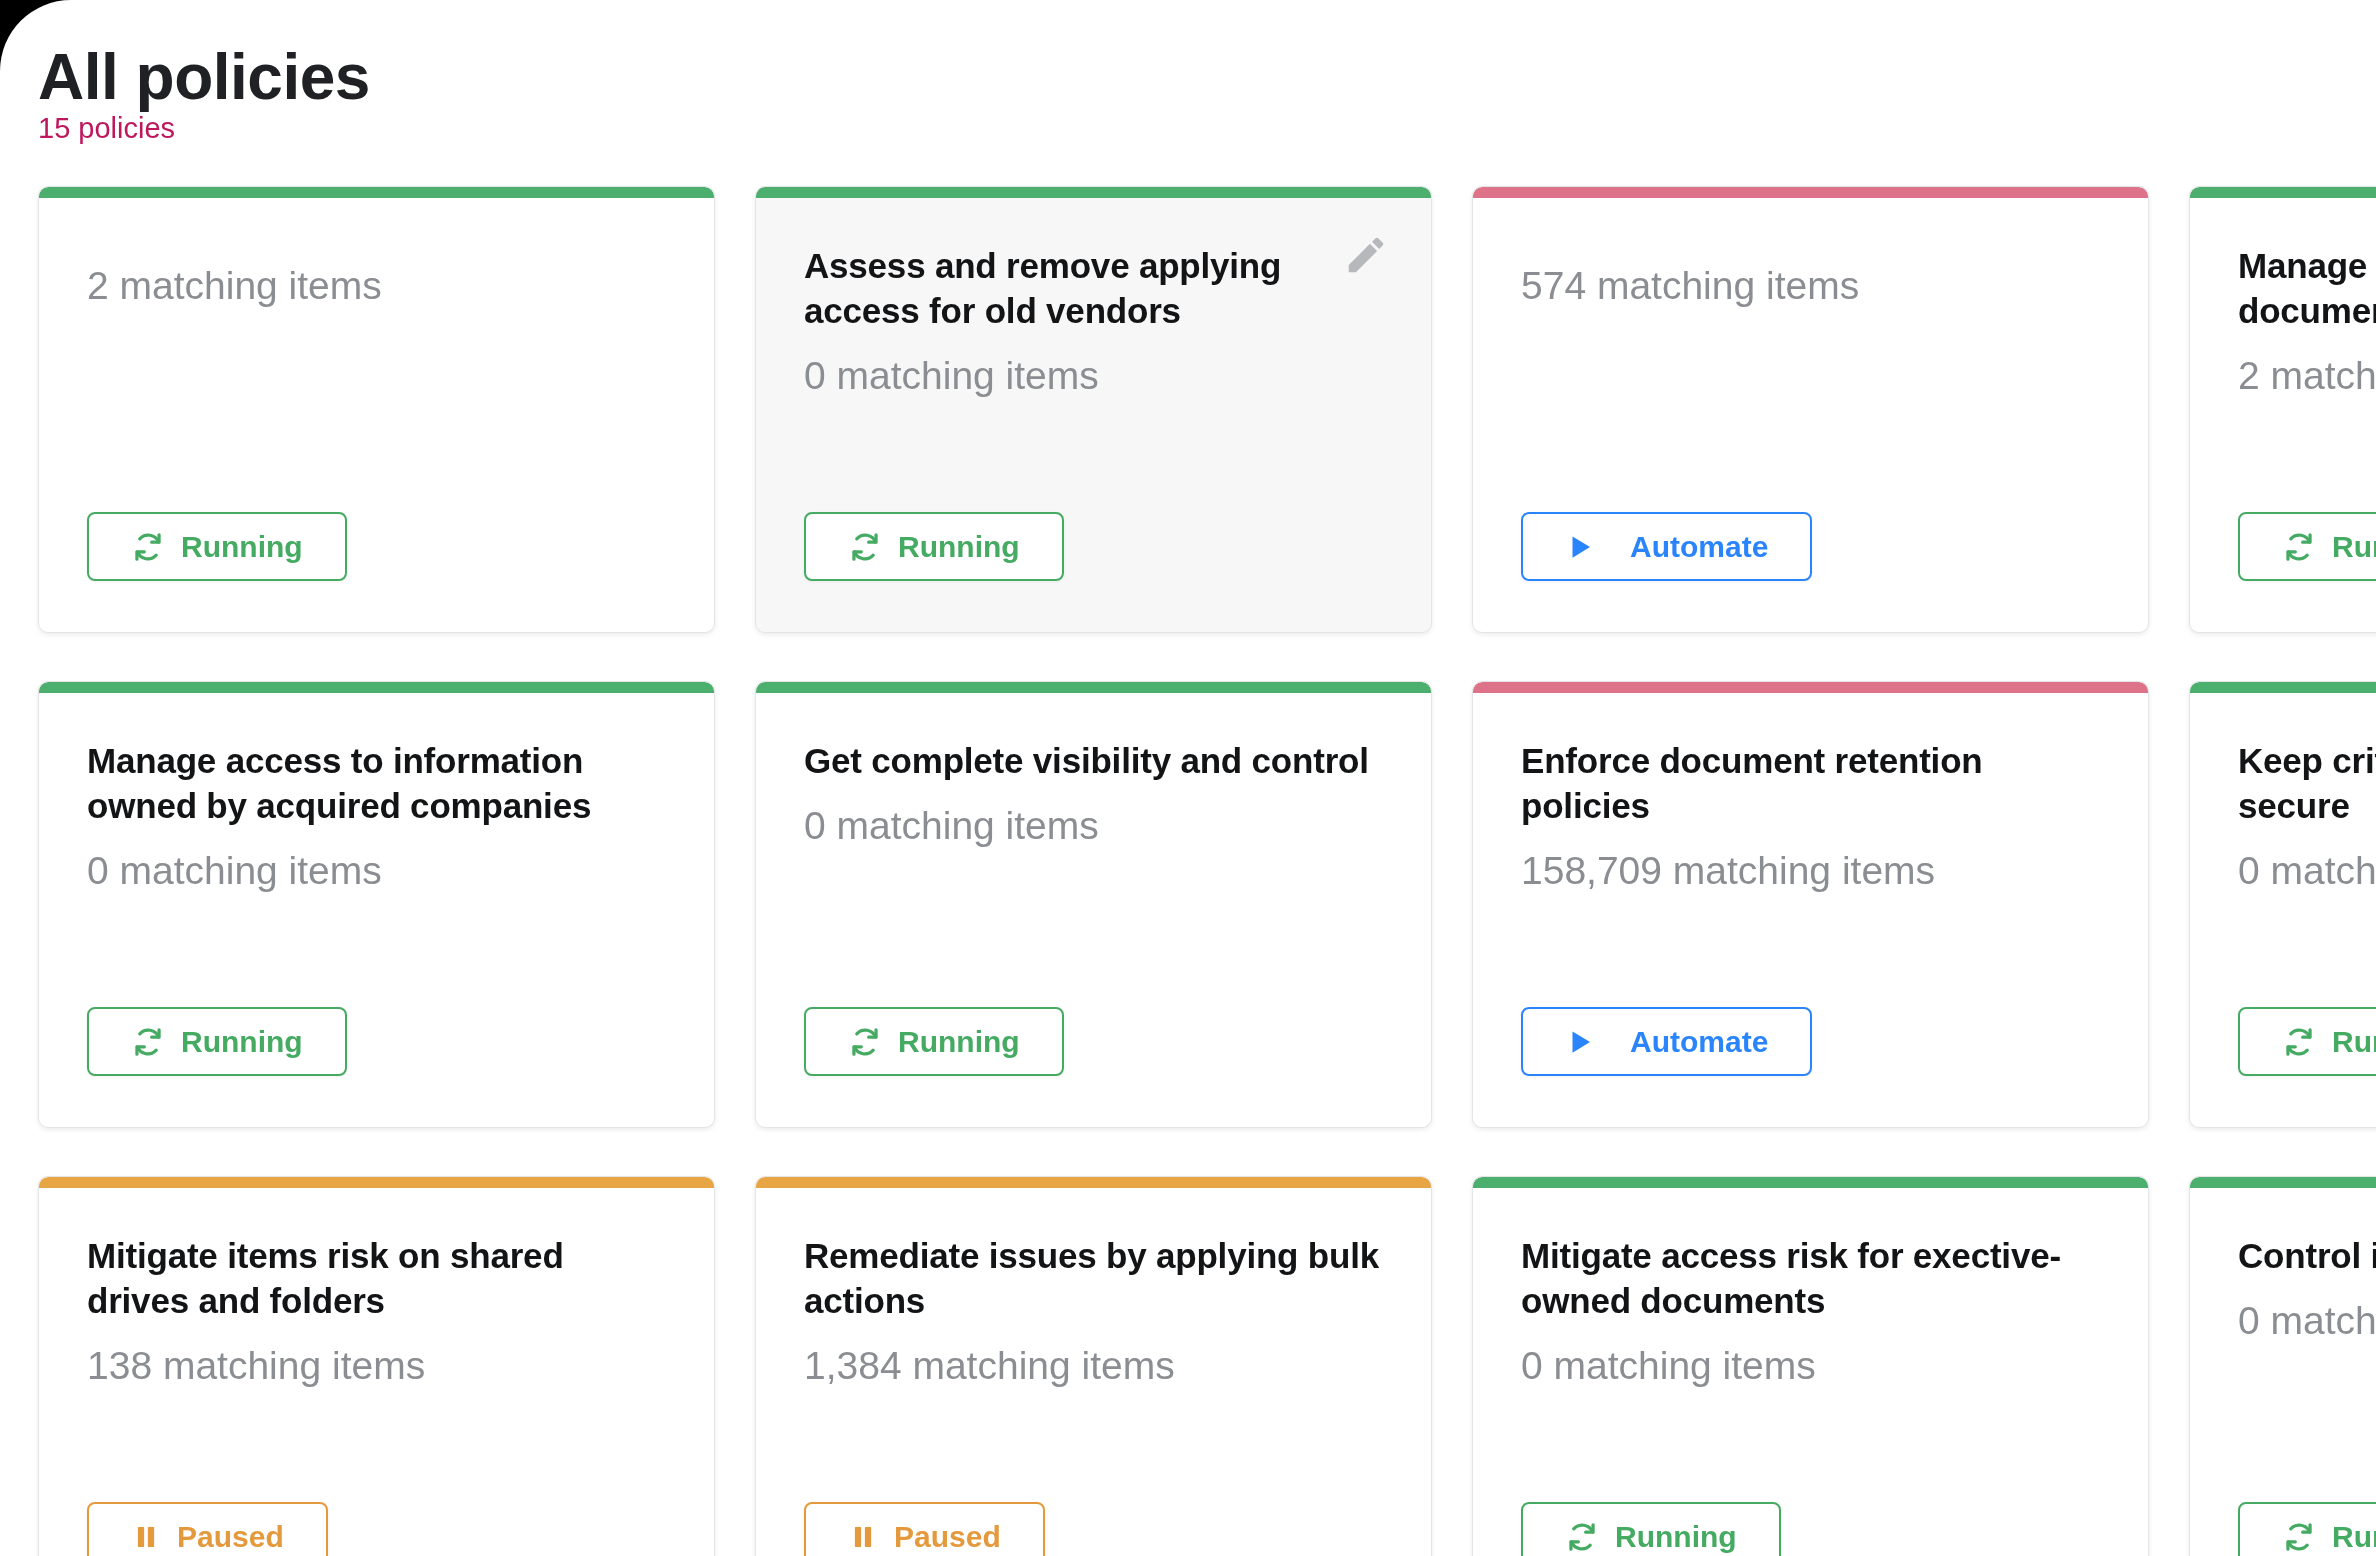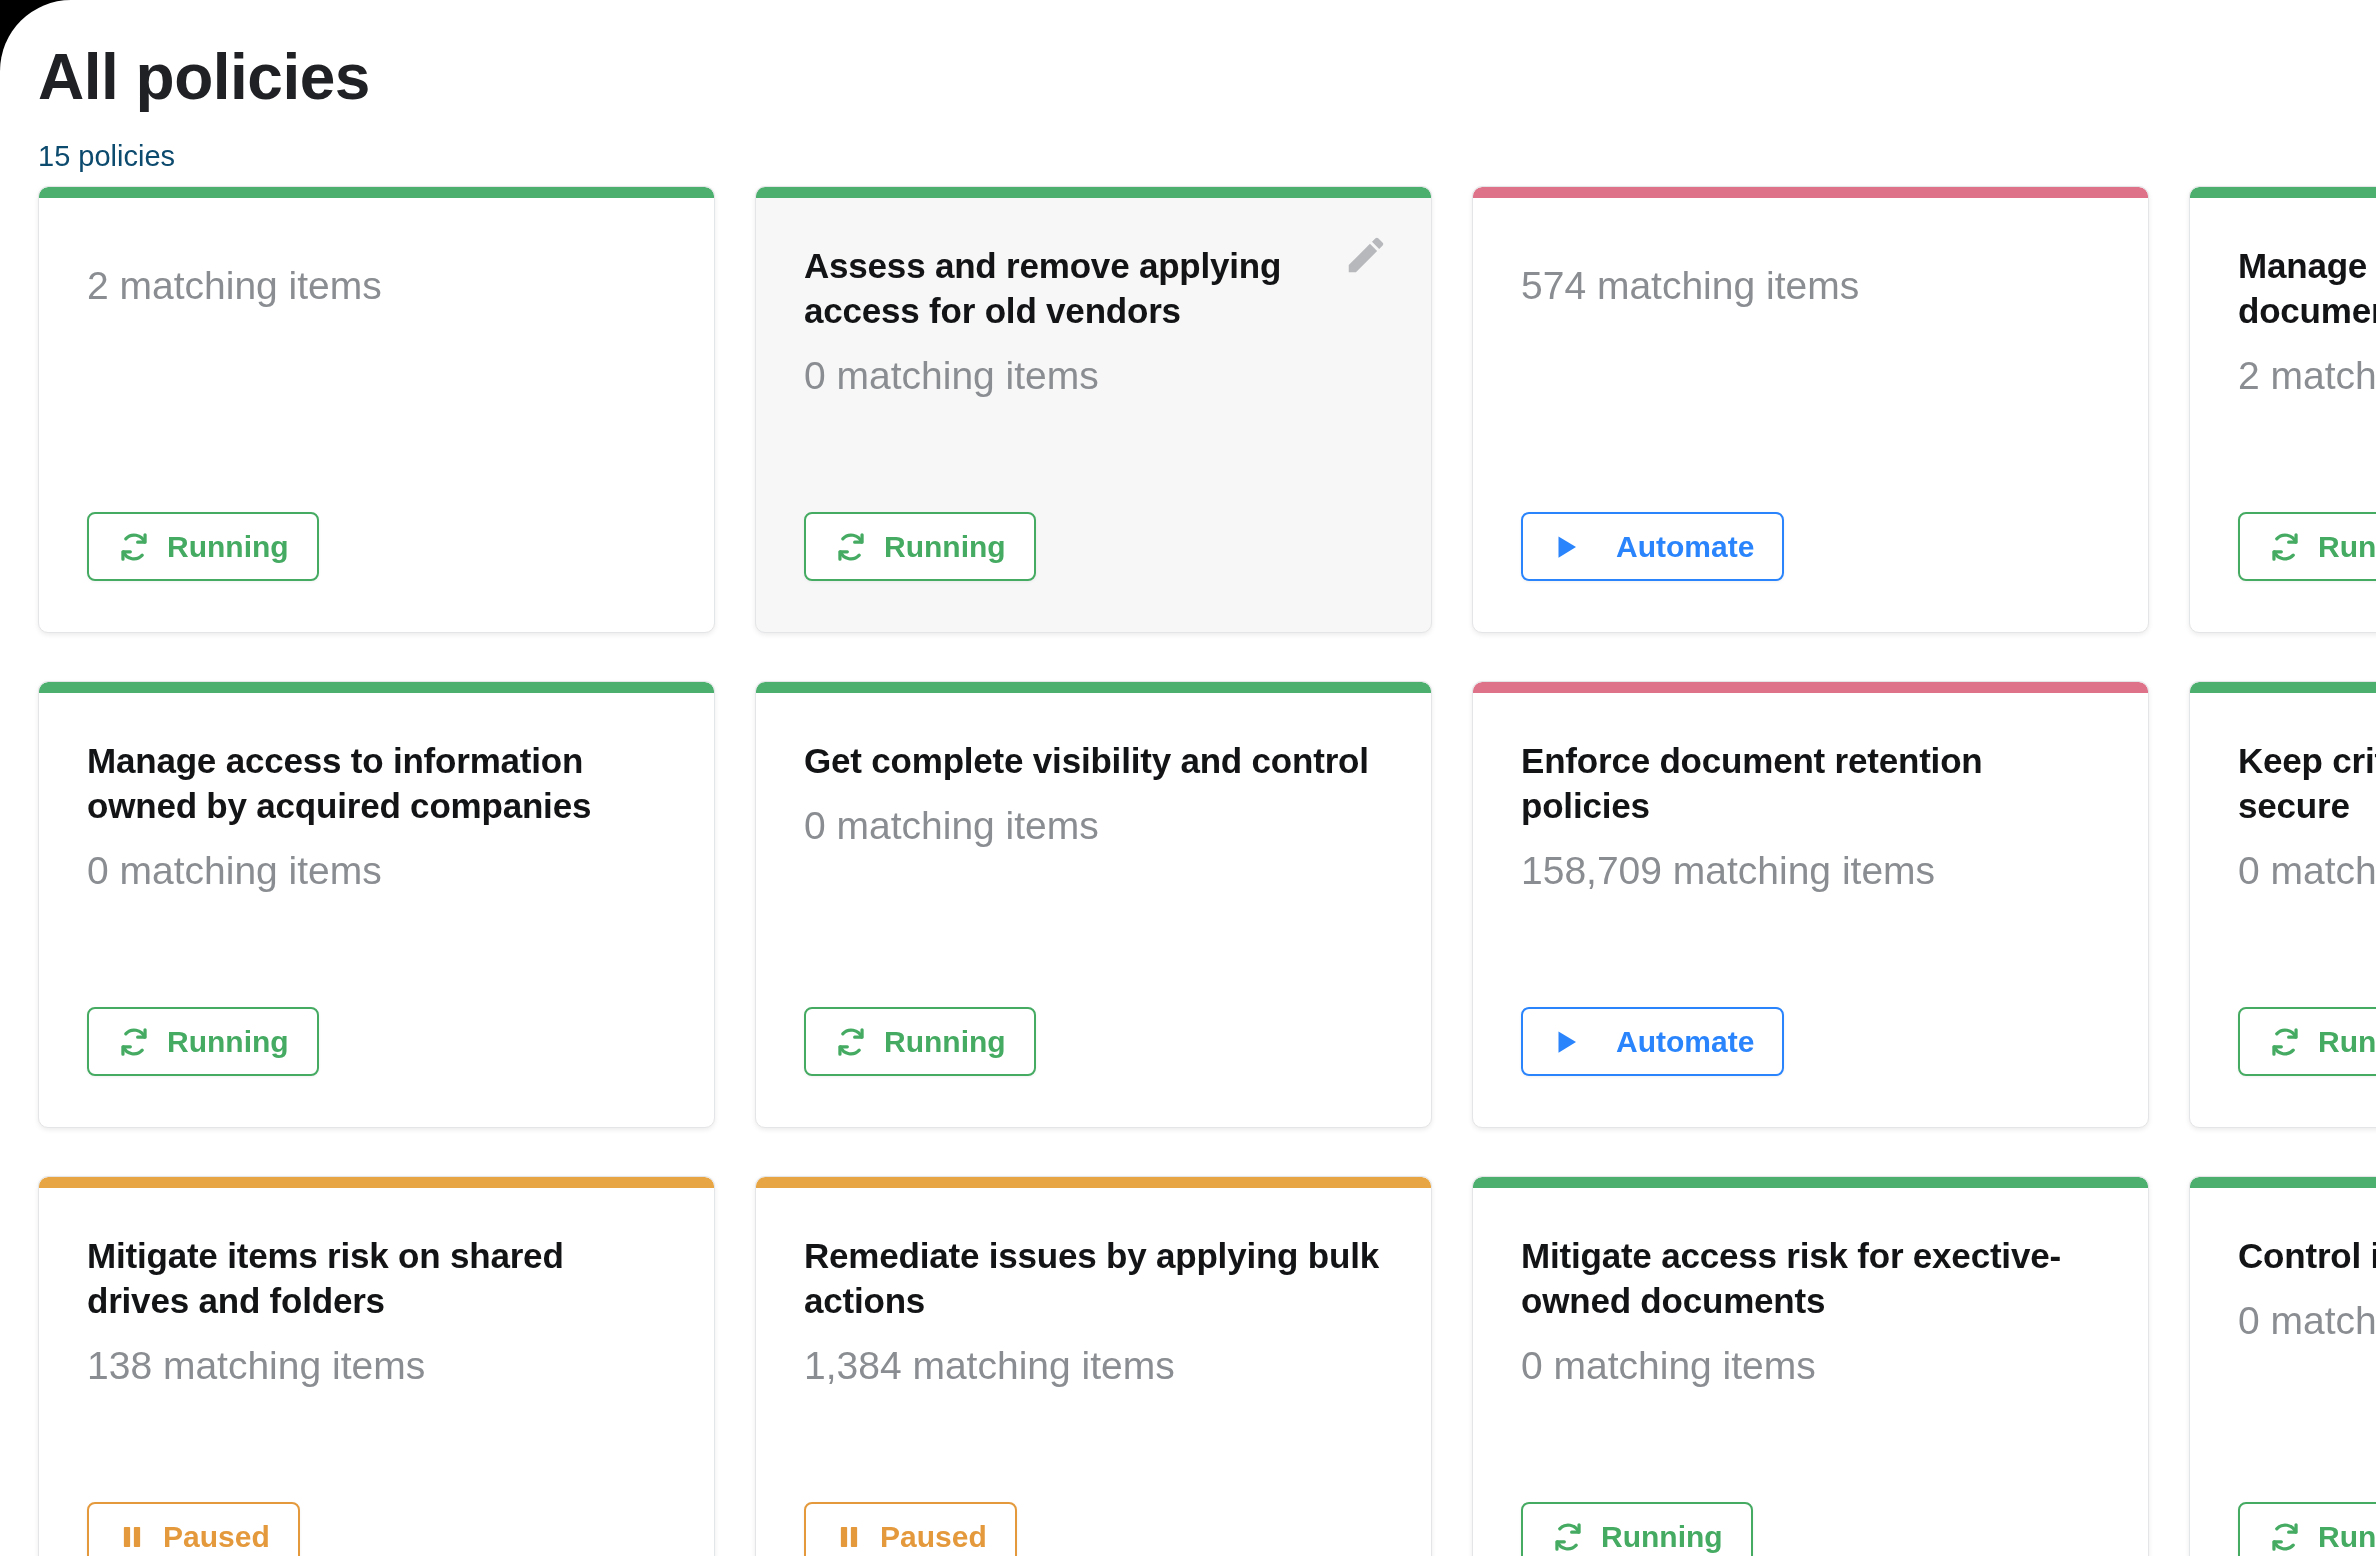--- a/index.html
+++ b/index.html
@@ -27,24 +27,24 @@
 
   .page-title {
     font-size: 64px;
     font-weight: 700;
     color: #202124;
     letter-spacing: -0.5px;
     line-height: 1.1;
   }
 
   .page-subtitle {
-    margin-top: 29px;
+    margin-top: 1px;
     font-size: 29px;
     font-weight: 400;
-    color: #0c4a6e;
+    color: #be185d;
     line-height: 1.1;
   }
 
   
   .policy-grid {
     position: absolute;
     top: 186px;
     left: 38px;
     right: 0;
     display: grid;
@@ -96,21 +96,21 @@
 
   
   .status-btn {
     position: absolute;
     left: 48px;
     bottom: 51px;
     display: inline-flex;
     align-items: center;
     gap: 16px;
     height: 69px;
-    padding: 0 28px;
+    padding: 0 42px;
     background: #ffffff;
     border: 2px solid currentColor;
     border-radius: 8px;
     font-size: 30px;
     font-weight: 700;
     line-height: 1;
     cursor: pointer;
     box-shadow: 0 1px 3px rgba(0,0,0,0.06);
   }
 

